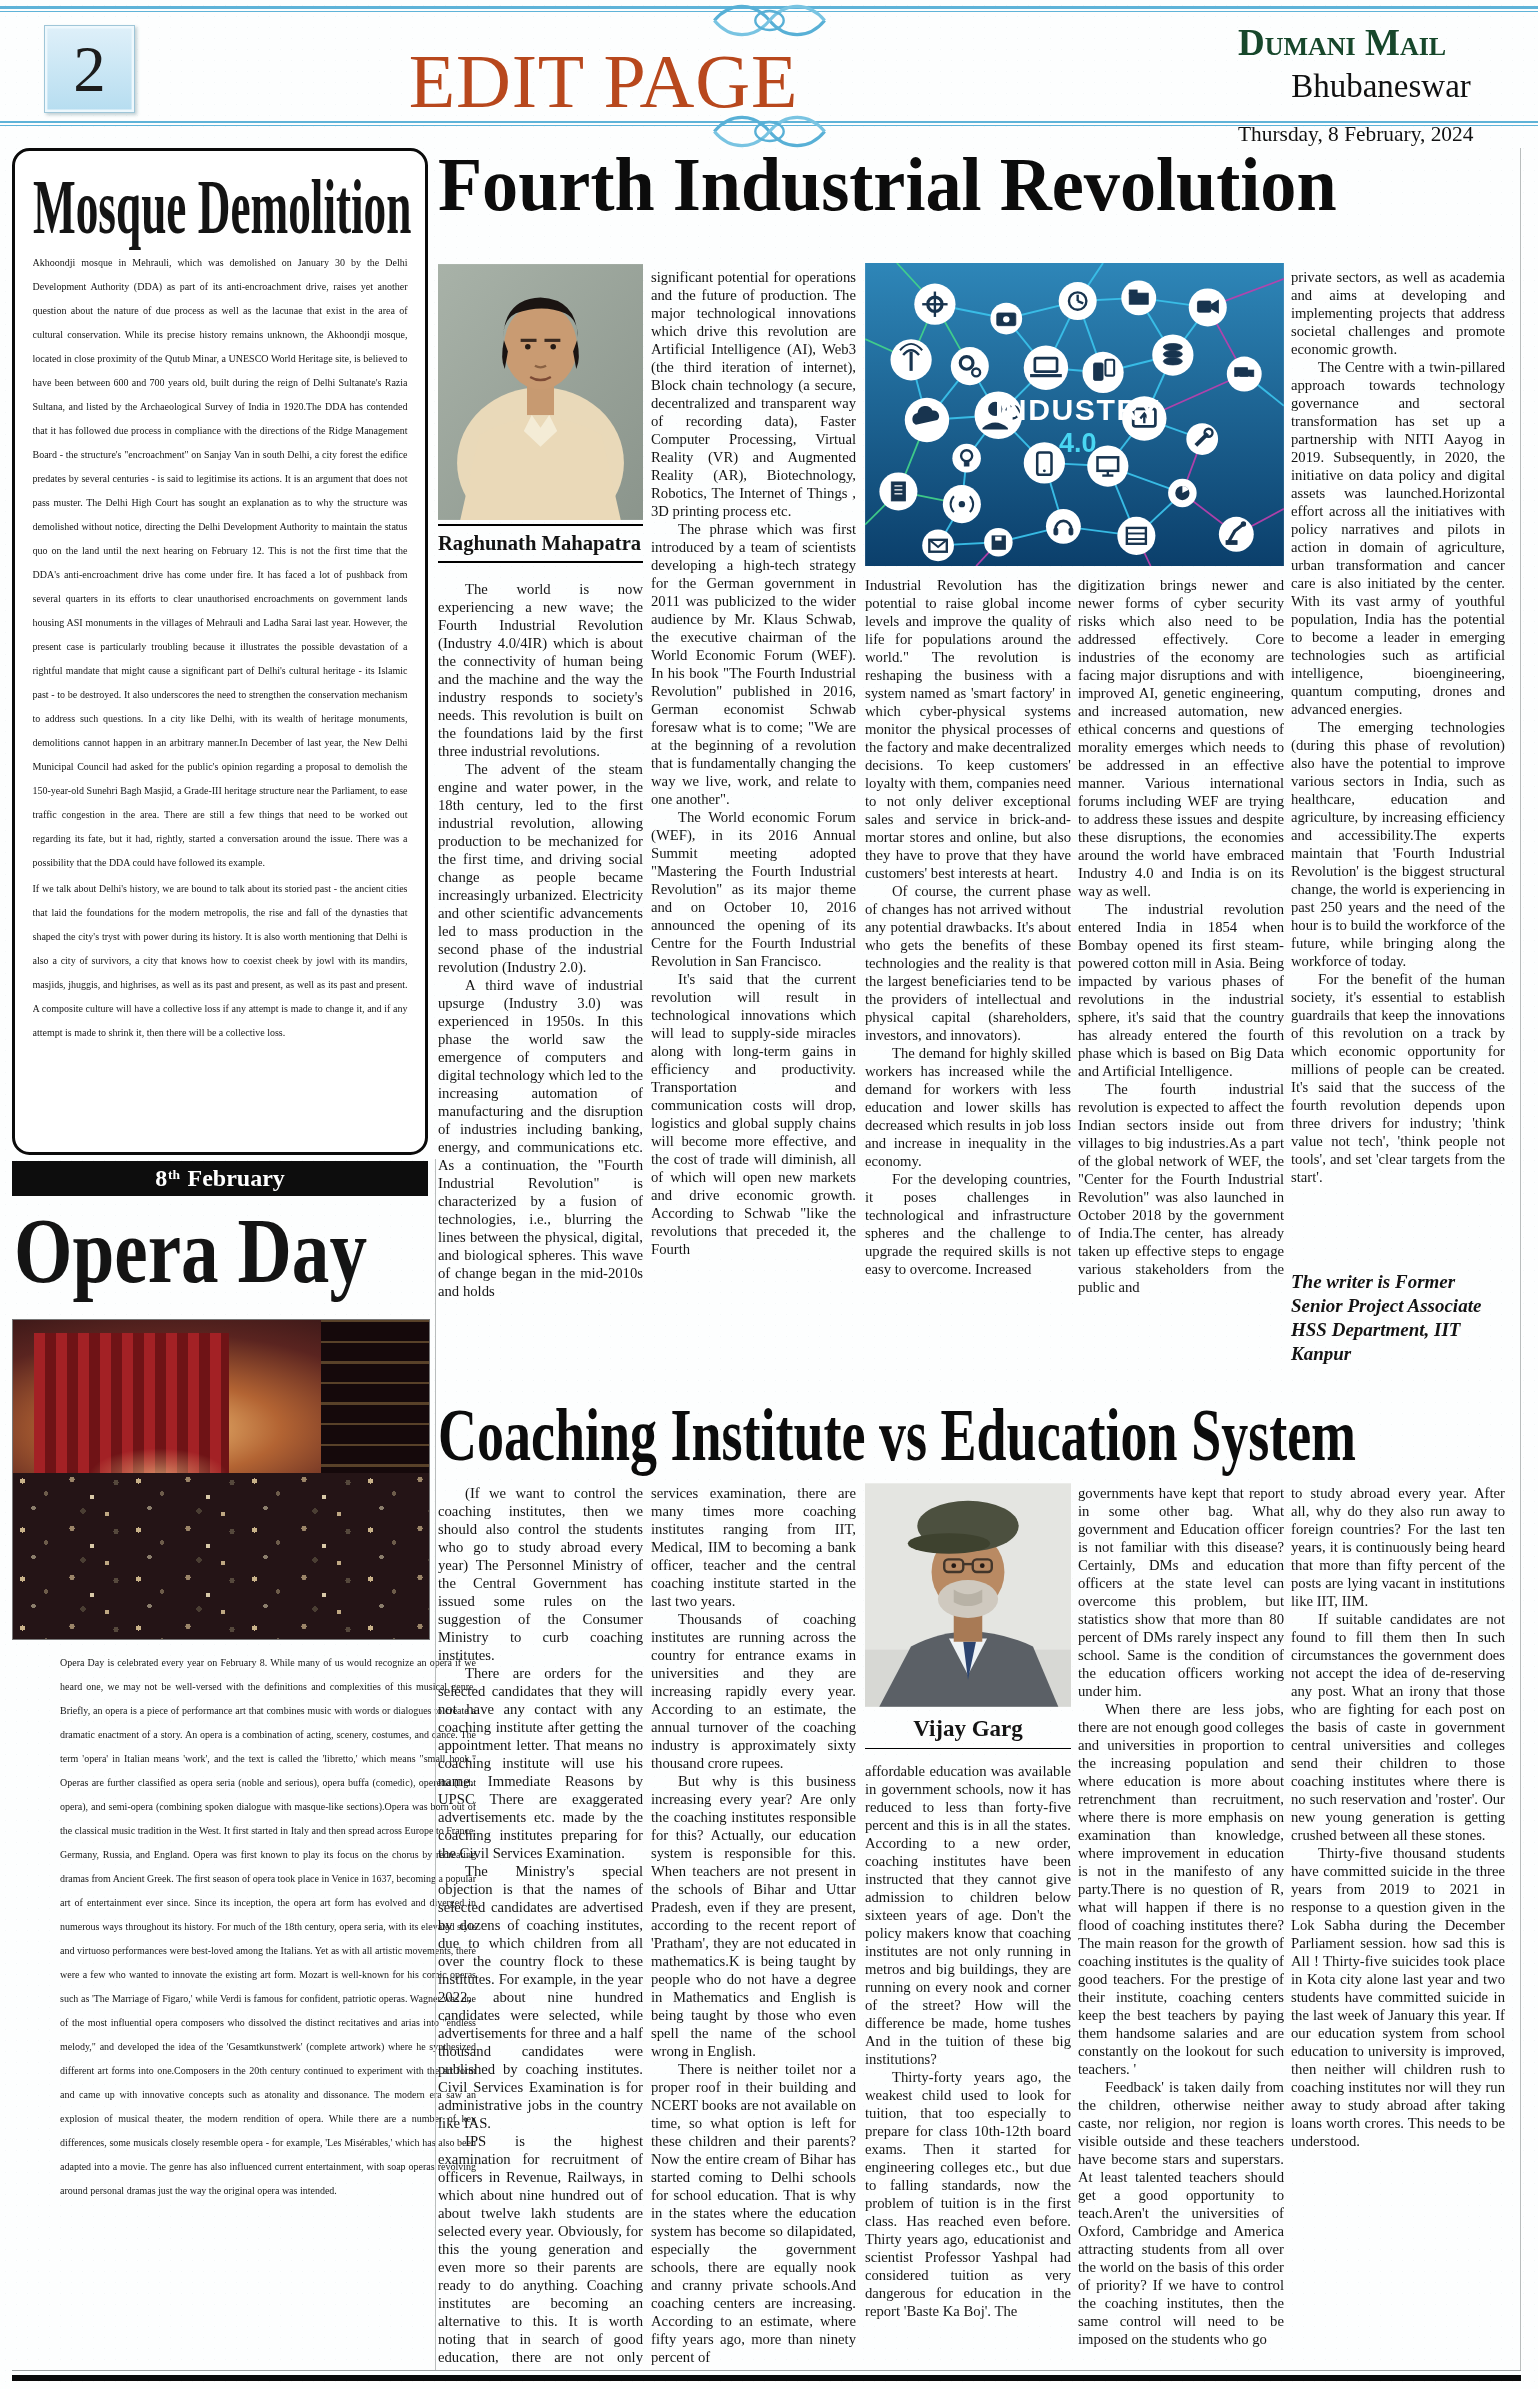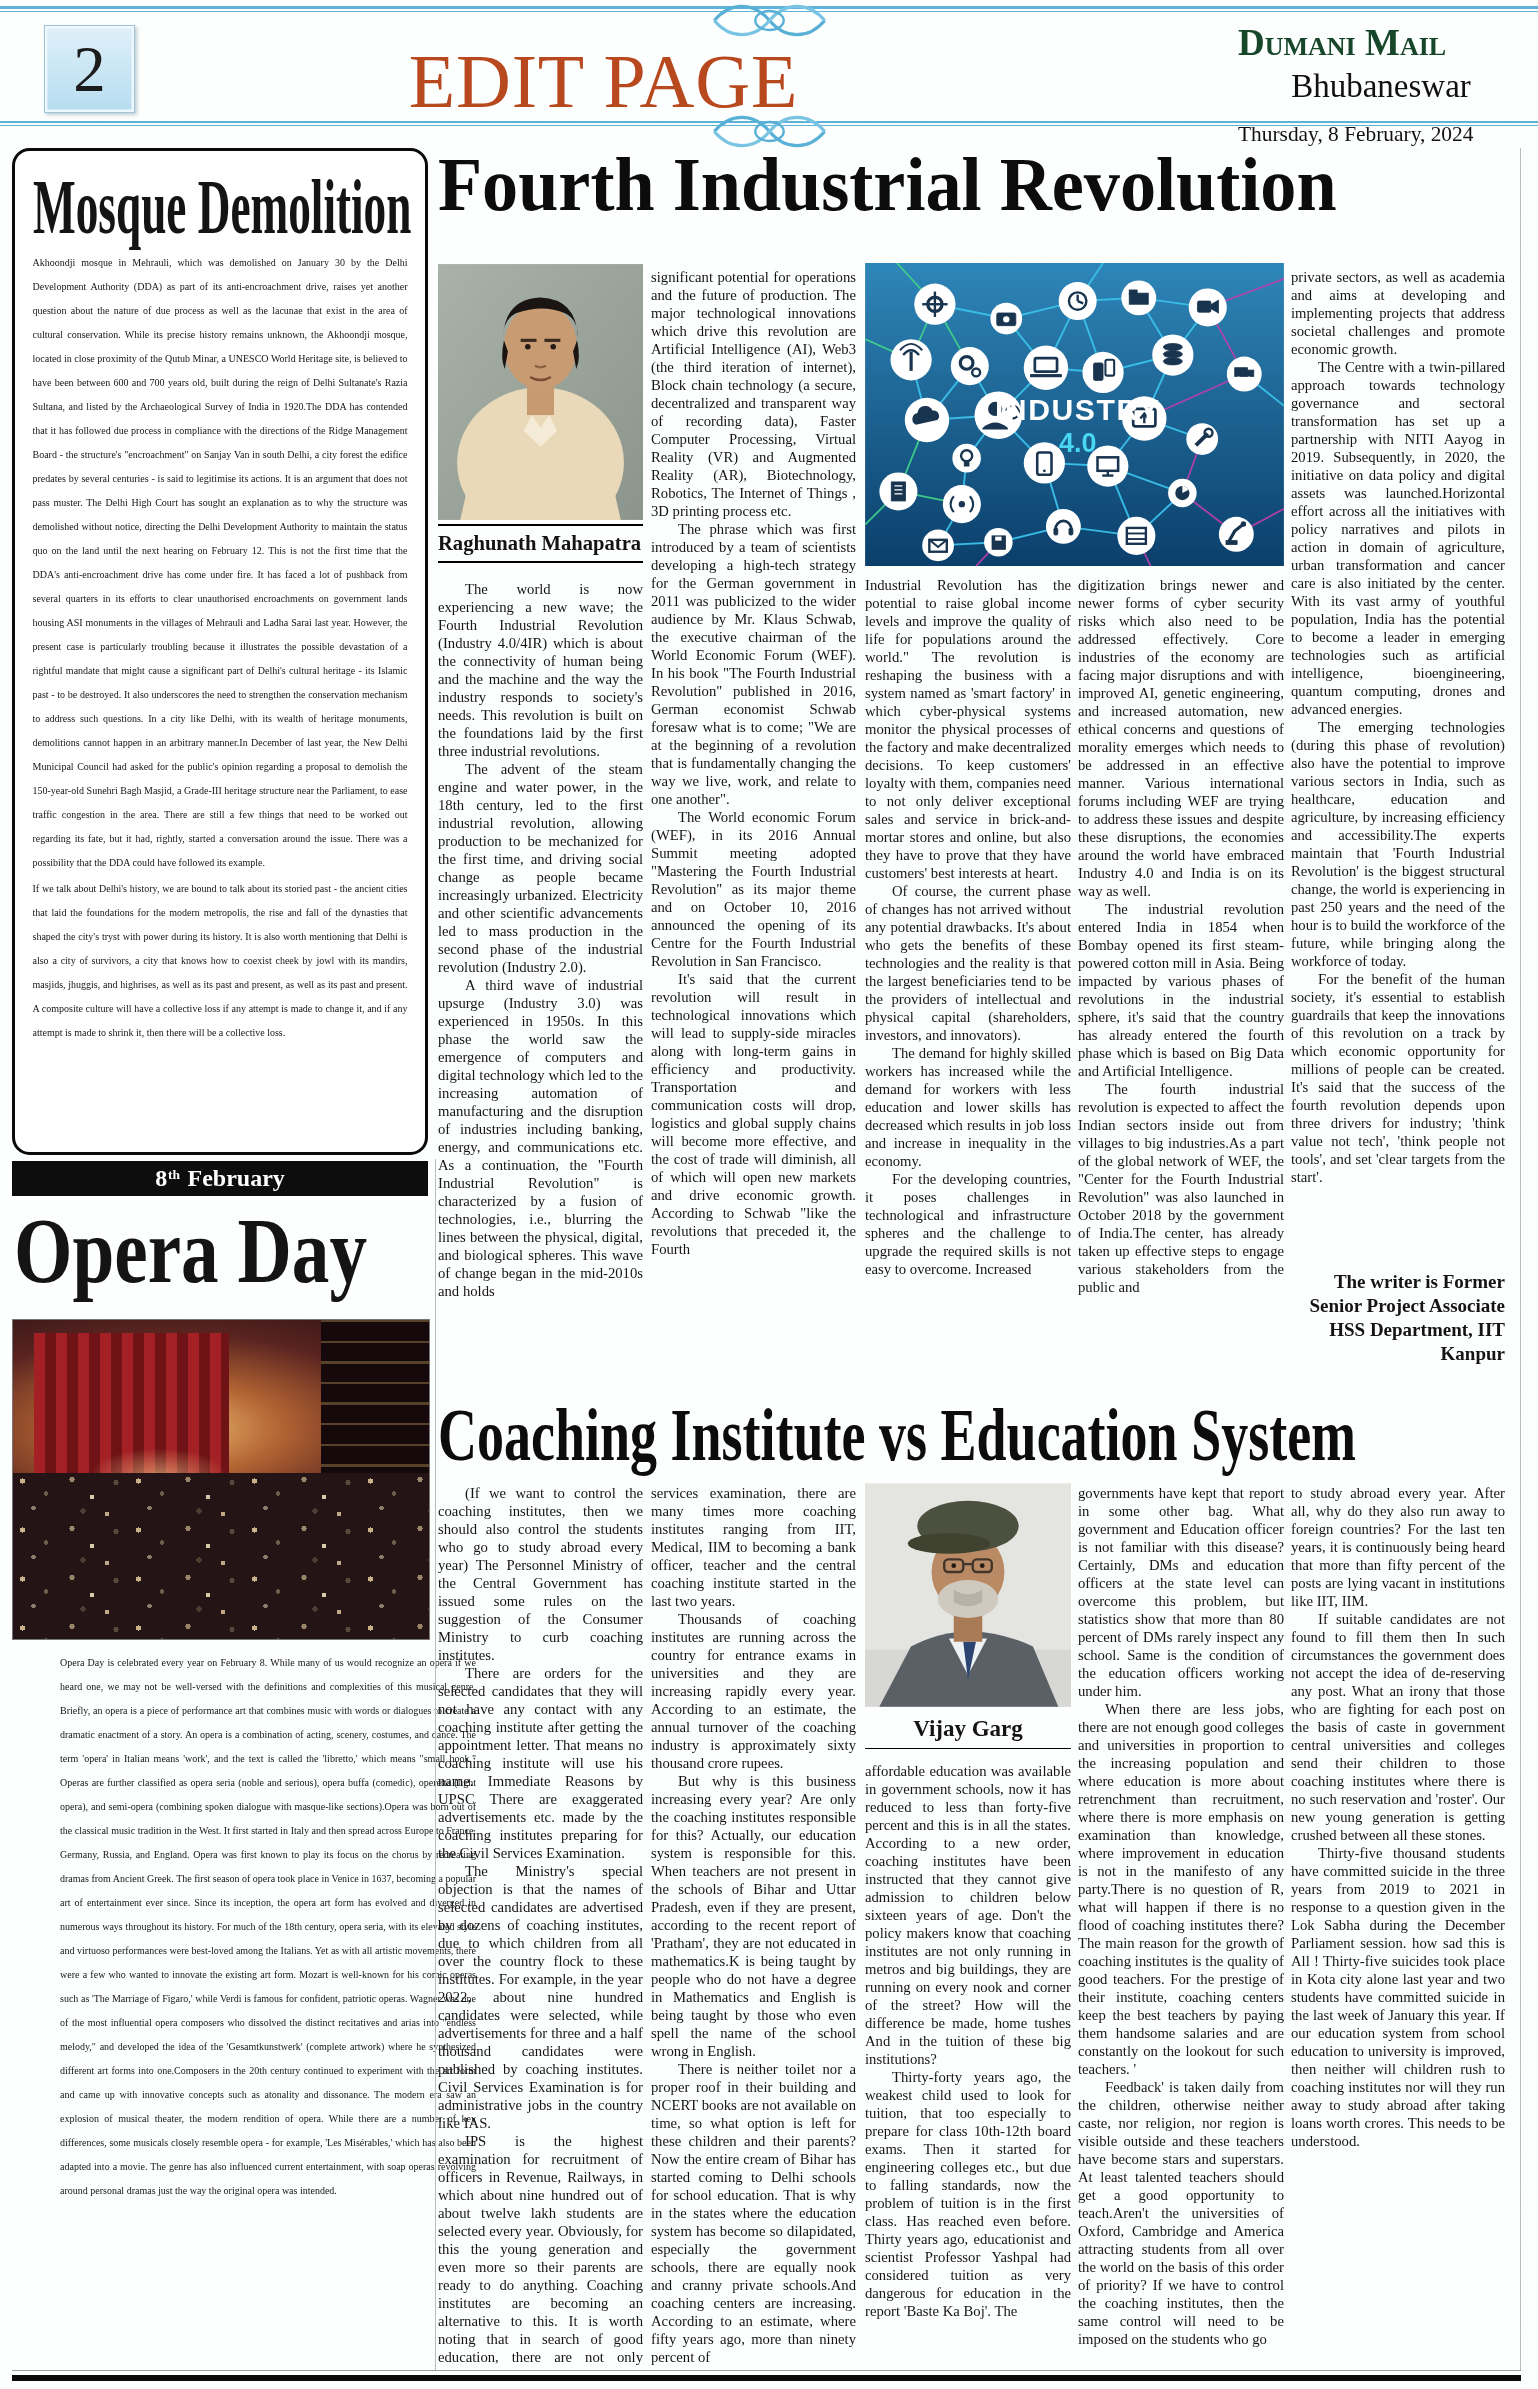--- a/index.html
+++ b/index.html
@@ -53,21 +53,21 @@
              radial-gradient(circle 5.6px at 94px 41px,#bfa883 40%,transparent 42%);
             background-size:116px 49px;}
   .op-glow{position:absolute;left:18%;top:40%;width:34%;height:18%;background:radial-gradient(ellipse,rgba(255,220,150,.55),transparent 70%);}
   
   .bighead{font-weight:bold;white-space:nowrap;color:#0c0c0c;}
   
   .cap1{position:absolute;left:438px;top:524px;width:205px;height:35px;border-top:2.4px solid #000;border-bottom:2.4px solid #000;
         font-size:20.6px;font-weight:bold;display:flex;align-items:center;}
   .cap2{position:absolute;left:865px;top:1710px;width:206px;height:38px;border-bottom:1.6px solid #000;
         font-size:23px;font-weight:bold;display:flex;align-items:center;justify-content:center;}
-  .credit{font-weight:bold;text-align:right;}
+  .credit{font-weight:bold;text-align:left;font-style:italic;}
   .vline{position:absolute;background:#b9bdbd;width:0.8px;}
   .botline1{position:absolute;left:12px;top:2370px;width:1509px;height:0.8px;background:#9a9e9e;}
   .botline2{position:absolute;left:12px;top:2375px;width:1509px;height:5.6px;background:#0a0a0a;}
 </style>
 </head>
 <body>
 
 <div class="page">
 
   <div class="hrule" style="top:6.4px;height:2.4px;"></div>

